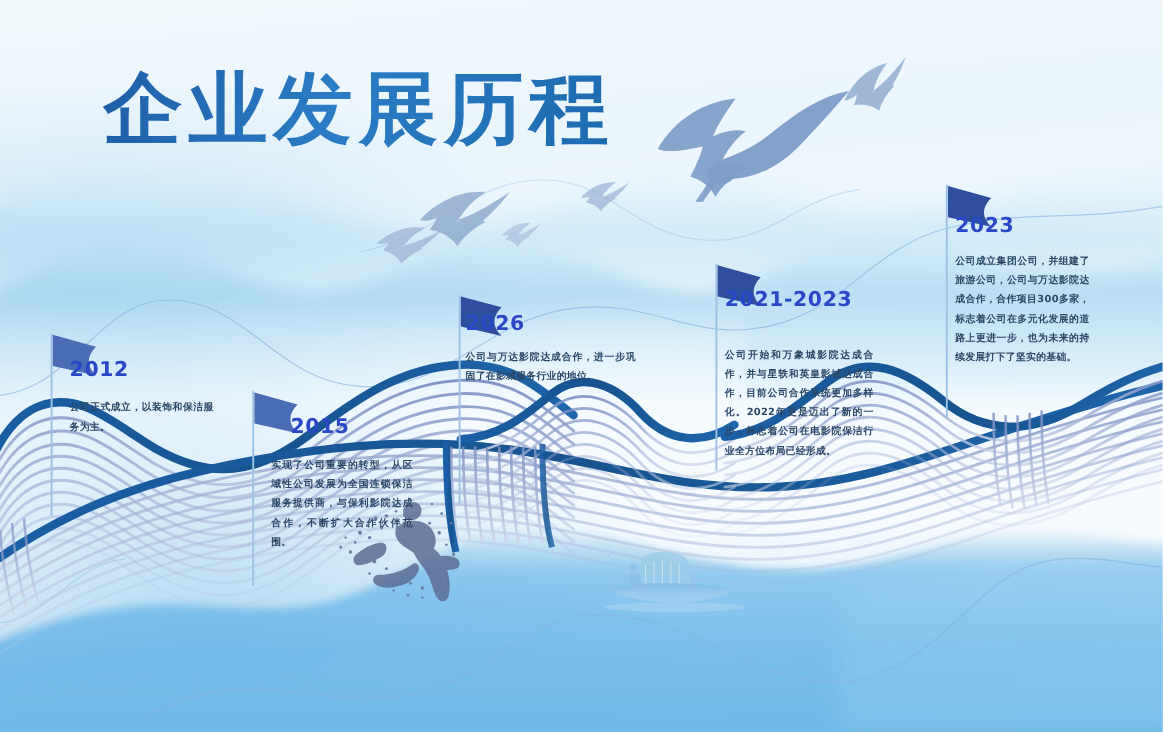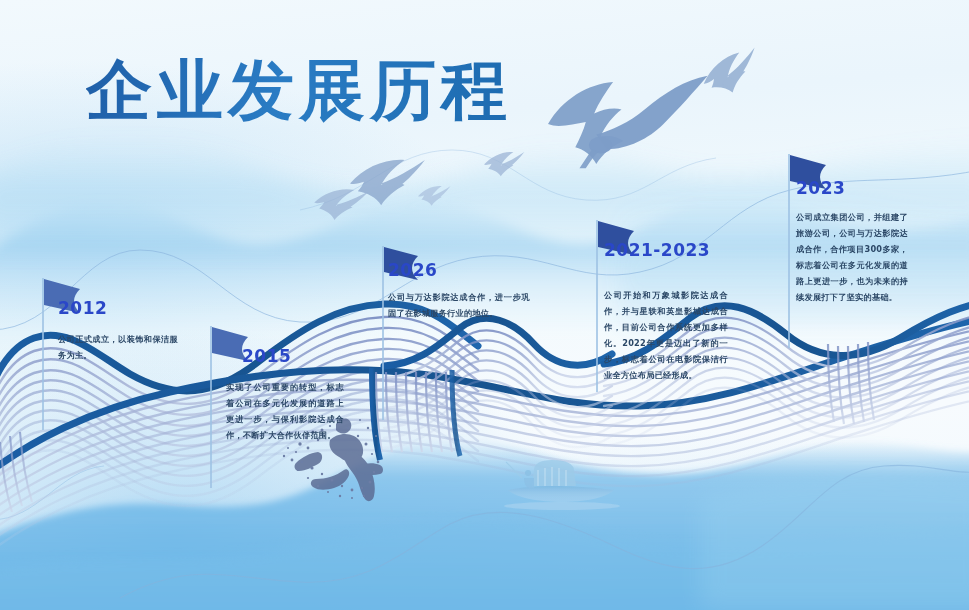--- a/index.html
+++ b/index.html
@@ -436,21 +436,21 @@
     <div class="year">2012</div>
     <div class="desc">公司正式成立，以装饰和保洁服务为主。</div>
   </div>
 
   <div class="milestone" id="ms-2015">
     <svg class="flag" width="60" height="170" viewBox="0 0 60 170">
       <path d="M7,6 L7,168" stroke="#9ec2e4" stroke-width="1.6" fill="none"></path>
       <path d="M8,7 L44,17 C36,25 36,33 44,41 L8,33 Z" fill="#4a6cb4"></path>
     </svg>
     <div class="year">2015</div>
-    <div class="desc">实现了公司重要的转型，标志着公司在多元化发展的道路上更进一步，与保利影院达成合作，不断扩大合作伙伴范围。</div>
+    <div class="desc">实现了公司重要的转型，从区域性公司发展为全国连锁保洁服务提供商，与保利影院达成合作，不断扩大合作伙伴范围。</div>
   </div>
 
   <div class="milestone" id="ms-2019">
     <svg class="flag" width="60" height="180" viewBox="0 0 60 180">
       <path d="M7,4 L7,178" stroke="#9ec2e4" stroke-width="1.6" fill="none"></path>
       <path d="M8,5 L42,14 C34,22 34,30 42,38 L8,30 Z" fill="#2f4f9e"></path>
     </svg>
     <div class="year">2026</div>
     <div class="desc">公司与万达影院达成合作，进一步巩固了在影城服务行业的地位。</div>
   </div>

